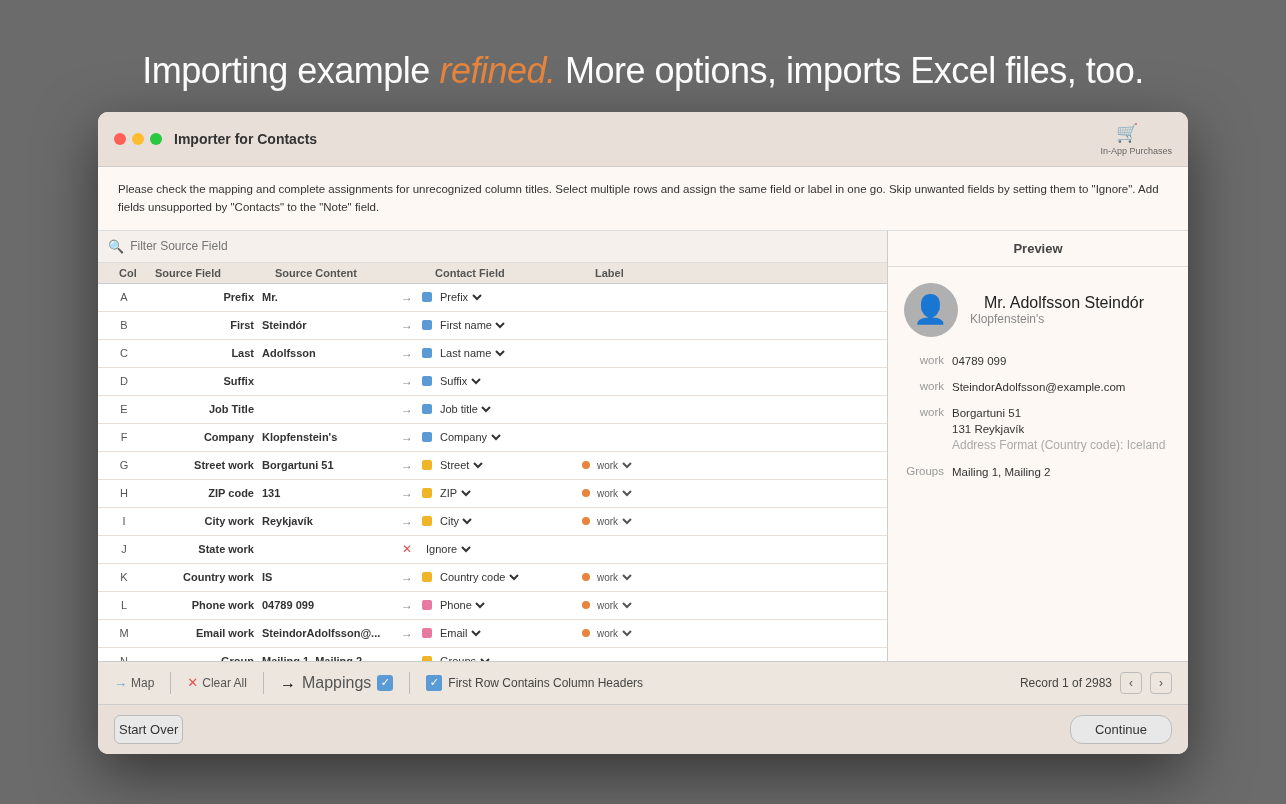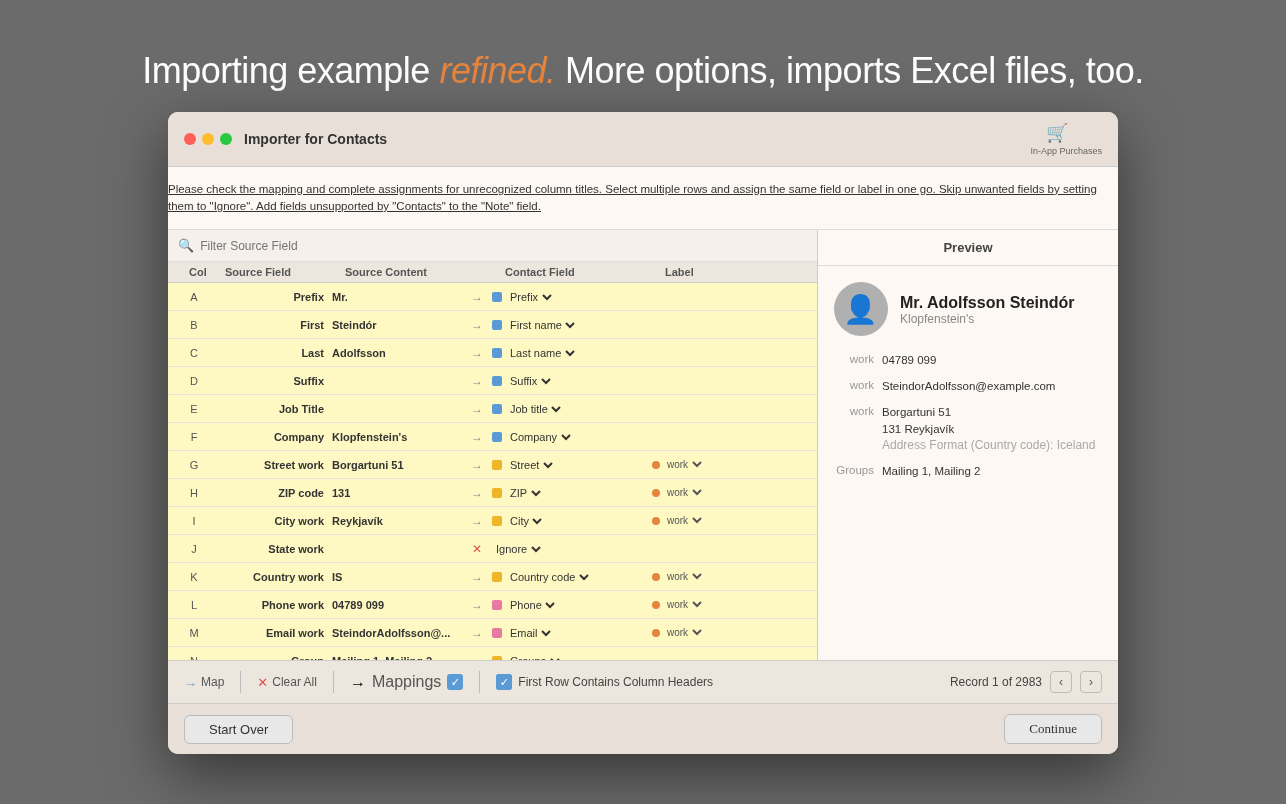--- a/index.html
+++ b/index.html
@@ -21,23 +21,23 @@
       margin-bottom: 20px;
       text-align: center;
       letter-spacing: -0.5px;
     }
     .headline .refined {
       color: #e8853d;
       font-style: italic;
     }
 
     .window {
-      background: #fef9c3;
+      background: #ffffff;
       border-radius: 10px;
-      width: 950px;
+      width: 1090px;
       box-shadow: 0 20px 60px rgba(0,0,0,0.5);
       overflow: hidden;
     }
 
     .title-bar {
       background: #e8e0d8;
       border-bottom: 1px solid #ccc;
       padding: 10px 16px;
       display: flex;
       align-items: center;
@@ -73,26 +73,25 @@
       font-size: 18px;
     }
     .in-app-purchases .iap-label {
       font-size: 9px;
       color: #666;
       margin-left: 17px;
     }
 
     .instructions {
       background: #fdf8f3;
-      padding: 14px 0;
+      padding: 14px 20px;
       font-size: 11.5px;
       color: #333;
       line-height: 1.5;
       border-bottom: 1px solid #ddd;
-      text-decoration: underline;
     }
 
     .main-content {
       display: flex;
       height: 430px;
     }
 
     .table-side {
       flex: 1;
       border-right: 1px solid #ccc;
@@ -255,23 +254,24 @@
       align-items: center;
       justify-content: center;
       flex-shrink: 0;
     }
     .avatar-icon {
       font-size: 28px;
       color: #e8e8e8;
     }
     .preview-name {
       font-size: 16px;
-      font-weight: 700;
+      font-weight: 400;
       color: #222;
       line-height: 1.2;
+      margin-left: 14px;
     }
     .preview-company {
       font-size: 12px;
       color: #888;
     }
 
     .preview-field {
       display: flex;
       gap: 8px;
       margin-bottom: 10px;
@@ -376,34 +376,33 @@
       border-top: 1px solid #ccc;
       padding: 10px 16px;
       display: flex;
       justify-content: space-between;
       align-items: center;
     }
     .action-btn {
       background: #e8e8e8;
       border: 1px solid #bbb;
       border-radius: 6px;
-      padding: 6px 24px;
+      padding: 6px 4px;
       font-size: 13px;
       color: #333;
       cursor: pointer;
     }
     .action-btn-primary {
       background: #e8e8e8;
       border: 1px solid #bbb;
-      border-radius: 6px;
+      border-radius: 12px;
       padding: 6px 24px;
       font-size: 13px;
       color: #333;
       cursor: pointer;
-      font-family: Liberation Serif, serif;
     }
     .divider {
       width: 1px;
       background: #bbb;
       align-self: stretch;
       margin: 0 4px;
     }
   </style>
 </head>
 <body>

